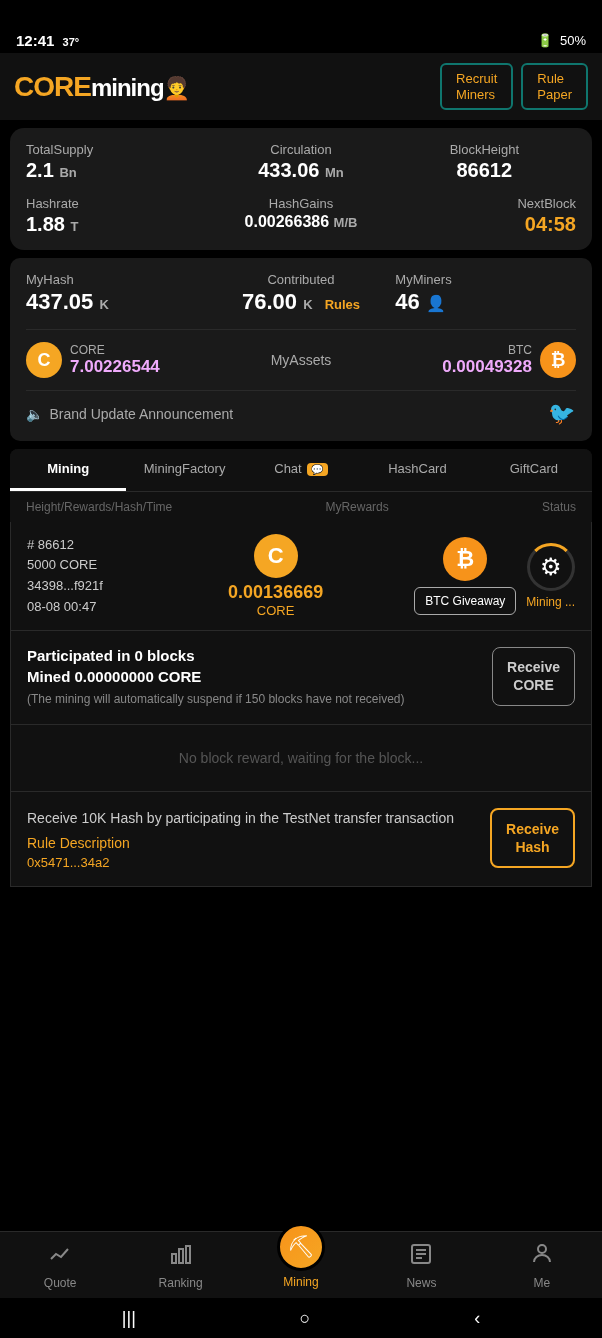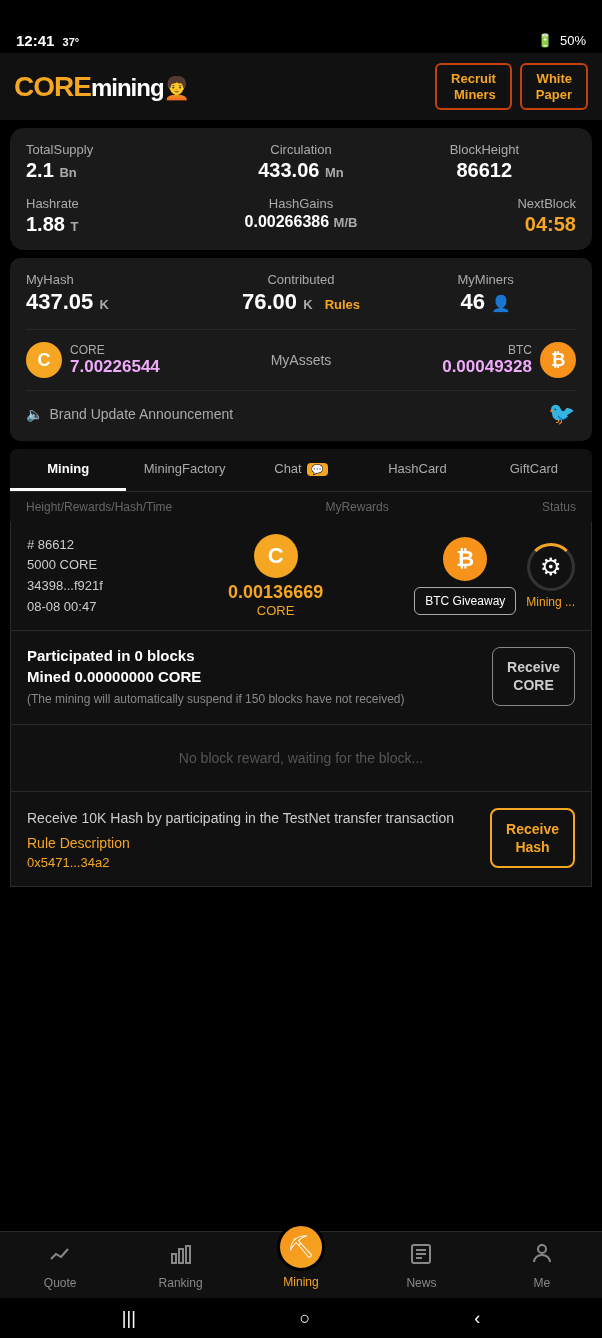--- a/index.html
+++ b/index.html
@@ -36,29 +36,29 @@
     }
     .logo-text {
       font-size: 28px;
       font-weight: 900;
       color: #f5a623;
       letter-spacing: -1px;
     }
     .logo-text span { color: #fff; }
     .header-buttons { display: flex; gap: 8px; }
     .header-btn {
-      border: 2px solid #c2410c;
+      border: 2px solid #0f766e;
       background: transparent;
       color: #f5a623;
       padding: 6px 14px;
       border-radius: 6px;
       font-size: 13px;
-      font-weight: 700;
+      font-weight: 400;
       cursor: pointer;
-      text-align: right;
+      text-align: left;
       line-height: 1.2;
     }
 
     
     .stats-card {
       background: #1a1a1a;
       margin: 8px 10px;
       border-radius: 14px;
       padding: 14px 16px;
     }
@@ -366,21 +366,21 @@
   </div>
 </div>
 
 <div class="app-header">
   <div class="logo-text">
     <span style="color:#f5a623">CORE</span><span style="color:#fff;font-size:24px">mining</span><span style="font-size:22px">🧑‍🦱</span>
   </div>
   <div class="header-buttons">
     <button class="header-btn" style="white-space:pre-line">Recruit
 Miners</button>
-    <button class="header-btn" style="white-space:pre-line">White
+    <button class="header-btn" style="white-space:pre-line">Rule
 Paper</button>
   </div>
 </div>
 
 <div class="stats-card">
   <div class="stats-grid">
     <div class="stat-item">
       <div class="stat-label">TotalSupply</div>
       <div class="stat-value">
         <span>2.1</span> <span class="stat-unit">Bn</span>
@@ -423,21 +423,21 @@
         <span>437.05</span> <span class="stat-unit">K</span>
       </div>
     </div>
     <div class="myhash-item" style="text-align:center">
       <div class="stat-label">Contributed</div>
       <div class="stat-value">
         <span>76.00</span> <span class="stat-unit">K</span>
         <a class="rules-link">Rules</a>
       </div>
     </div>
-    <div class="myhash-item" style="text-align:center">
+    <div class="myhash-item" style="text-align:left">
       <div class="stat-label">MyMiners</div>
       <div class="stat-value">
         <span>46</span> <span style="font-size:16px">👤</span>
       </div>
     </div>
   </div>
 
   <div class="assets-row">
     <div class="asset-item">
       <div class="asset-icon">C</div>

